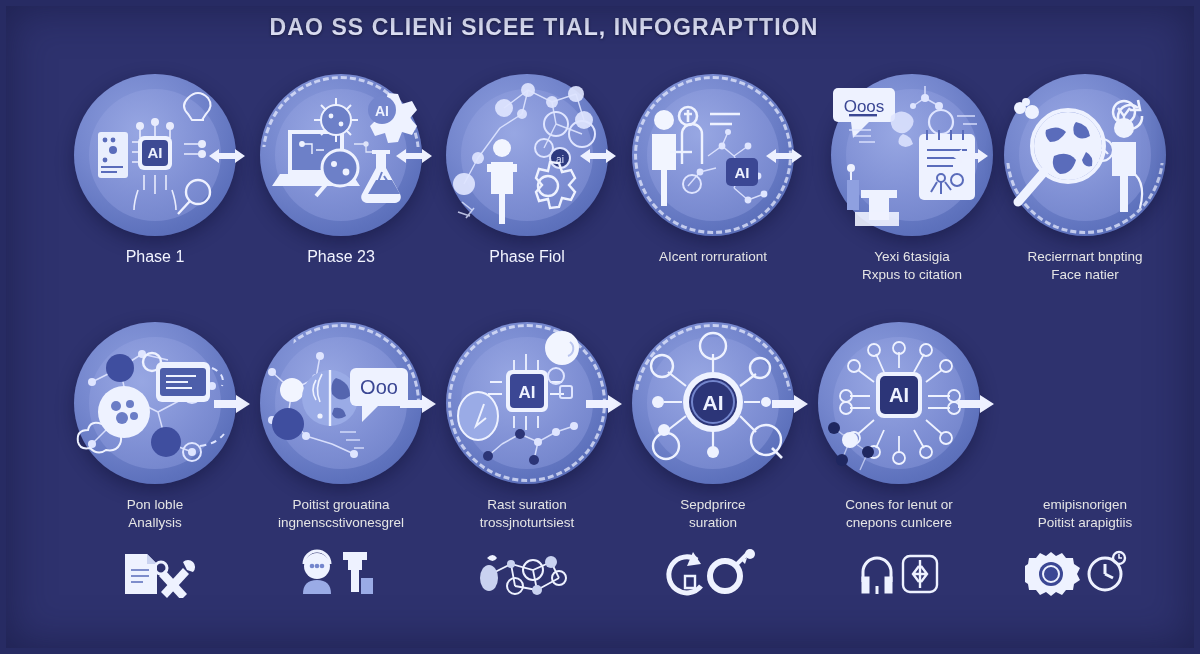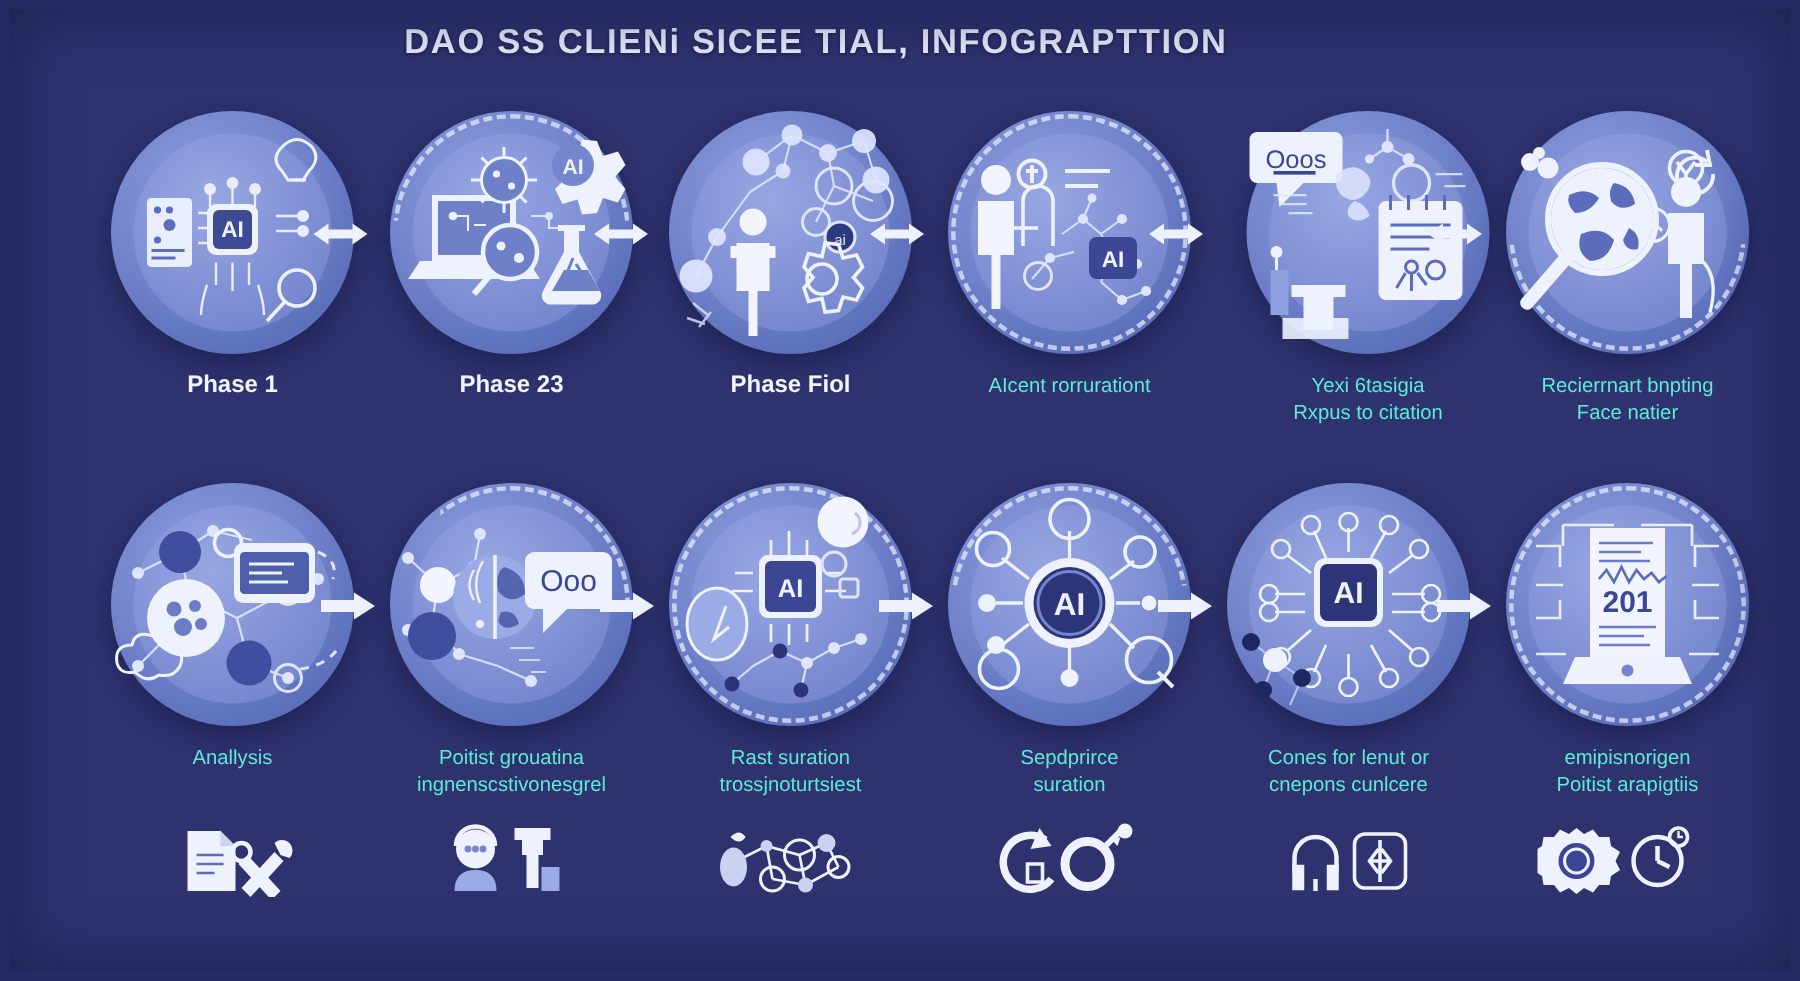--- a/index.html
+++ b/index.html
@@ -104,28 +104,28 @@
     overflow: visible;
   }
 
   
   .caption {
     position: absolute;
     left: 0;
     top: 176px;
     width: 186px;
     text-align: center;
-    color: #5eead4;
+    color: #e5e5e5;
     font-size: 13.5px;
     line-height: 18px;
     padding: 0 4px;
     box-sizing: border-box;
   }
   .caption.bold {
-    font-weight: bold;
+    font-weight: normal;
     font-size: 16px;
     color: #f2f4ff;
   }
 
   
   .conn {
     position: absolute;
     width: 44px;
     height: 24px;
     top: 72px;
@@ -503,20 +503,21 @@
             <circle cx="80" cy="42" r="9" fill="none" stroke="#eef2ff" stroke-width="2.4"></circle>
           </g>
           <g fill="none" stroke="#eef2ff" stroke-width="2">
             <path d="M6 122 q-2 -12 10 -12 q2 -10 14 -6 q10 -4 12 8 q10 2 6 12 q-4 8 -14 6 q-8 6 -16 -2 q-10 2 -12 -6 z"></path>
           </g>
           <path d="M140 48 q14 6 10 18" fill="none" stroke="#dfe5ff" stroke-width="2" stroke-dasharray="6 5"></path>
           <path d="M128 126 q16 -2 24 -12" fill="none" stroke="#dfe5ff" stroke-width="2" stroke-dasharray="6 5"></path>
         </svg>
       </div>
       <div class="caption">
+        <div>Pon loble</div>
         <div>Anallysis</div>
       </div>
     </div>
     <div class="conn" style="left:210px;">
       <svg viewBox="0 0 44 24" width="44" height="24">
         <path d="M4 8 L26 8 L26 3 L40 12 L26 21 L26 16 L4 16 Z" fill="#eef1ff"></path>
       </svg>
     </div>
 
     <div class="node" style="left:248px;">
@@ -702,43 +703,20 @@
         <div>cnepons cunlcere</div>
       </div>
     </div>
     <div class="conn" style="left:954px;">
       <svg viewBox="0 0 44 24" width="44" height="24">
         <path d="M4 8 L26 8 L26 3 L40 12 L26 21 L26 16 L4 16 Z" fill="#eef1ff"></path>
       </svg>
     </div>
 
     <div class="node" style="left:992px;">
-      <div class="circle-wrap">
-        <div class="circle-bg"></div>
-        <div class="circle-inner"></div>
-        <div class="circle-dashed"></div>
-        <svg class="svg-art" viewBox="0 0 166 166">
-          <g stroke="#eef2ff" stroke-width="1.8" fill="none" opacity="0.95">
-            <path d="M22 44 h16 v14 M22 70 h18 M22 92 h16 v-12 M22 116 h20
-                     M144 44 h-16 v14 M144 70 h-18 M144 92 h-16 v-12 M144 116 h-20"></path>
-            <path d="M40 30 h34 M126 30 h-34 M40 30 v14 M126 30 v14"></path>
-          </g>
-          <g>
-            <path d="M58 32 h50 v86 h-50 z" fill="#f2f5ff"></path>
-            <path d="M48 118 h70 l8 18 h-86 z" fill="#eef2ff"></path>
-            <circle cx="83" cy="127" r="4" fill="#7486cd"></circle>
-            <g stroke="#6b7dc6" stroke-width="1.8">
-              <path d="M64 42 h36 M64 48 h28 M64 54 h34"></path>
-              <path d="M64 98 h38 M64 104 h30 M64 110 h34"></path>
-            </g>
-            <path d="M64 66 l5 -6 l5 8 l5 -10 l5 10 l5 -8 l5 6 l5 -4 l5 6 l5 -4" fill="none" stroke="#5a6cbb" stroke-width="1.8"></path>
-            <text x="83" y="88" font-family="Liberation Sans, sans-serif" font-size="20" font-weight="bold" fill="#3b4794" text-anchor="middle">201</text>
-          </g>
-        </svg>
-      </div>
       <div class="caption">
         <div>emipisnorigen</div>
         <div>Poitist arapigtiis</div>
       </div>
     </div>
   </div>
 
   <div class="icon-strip">
 
     <div class="strip-item" style="left:62px;">

